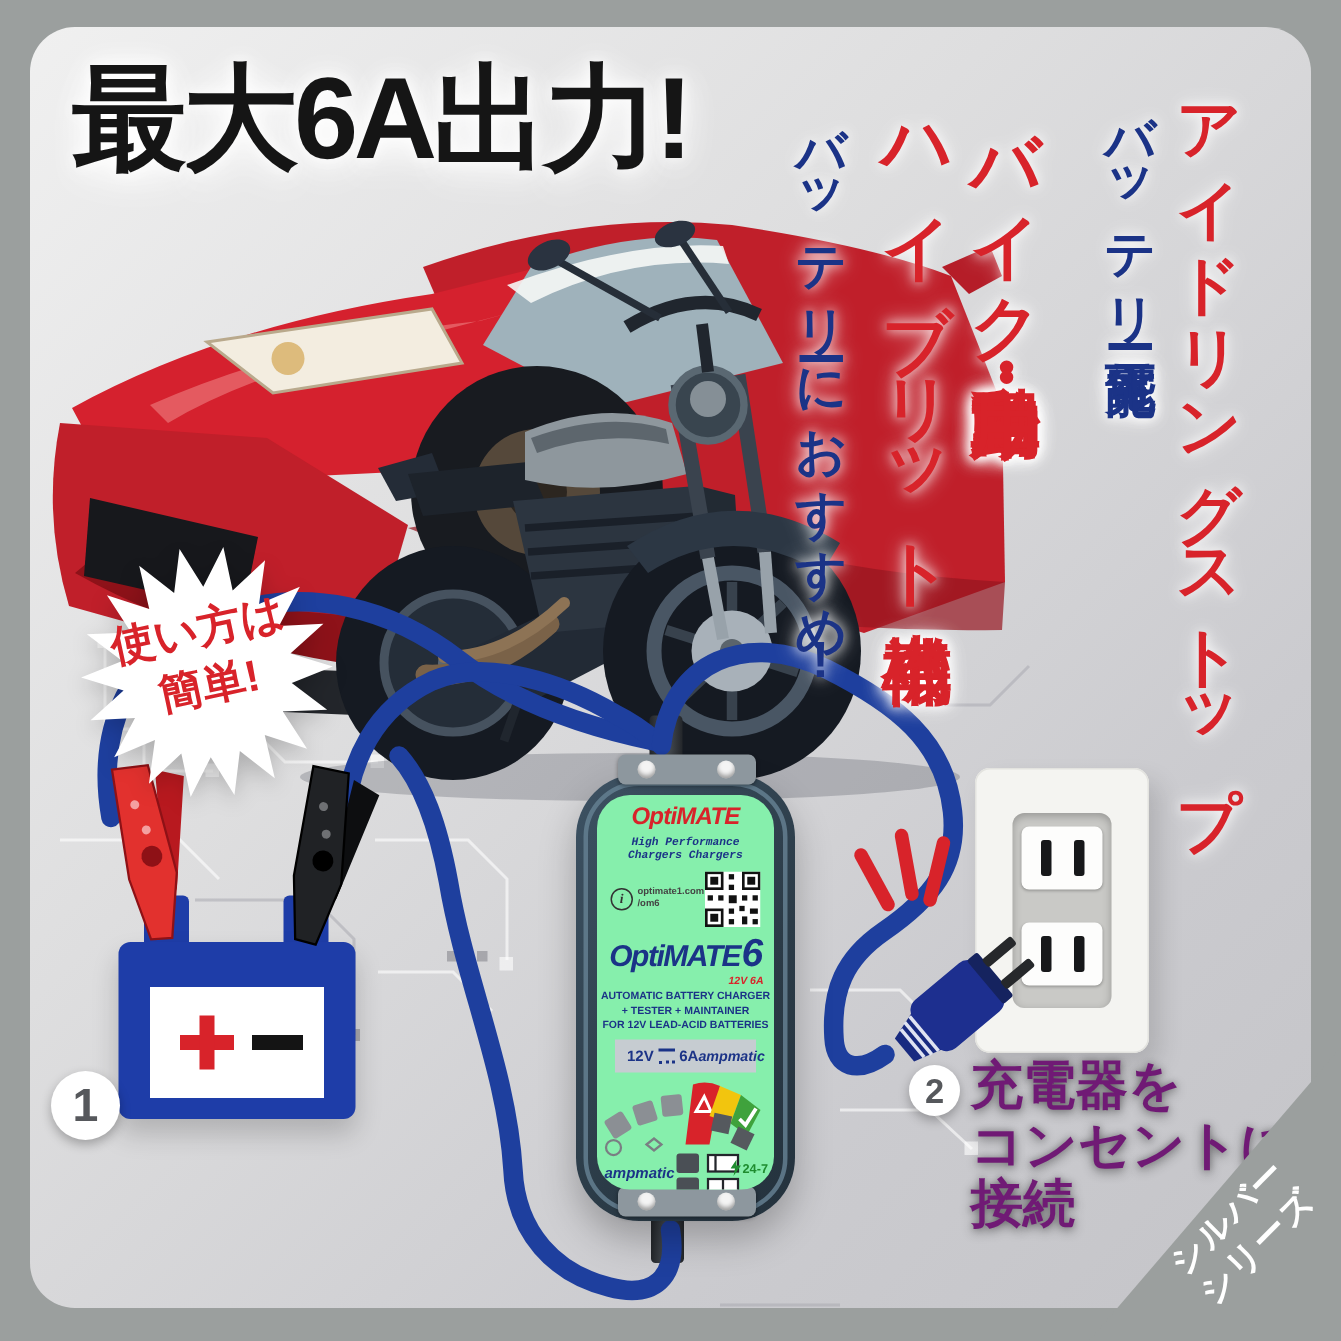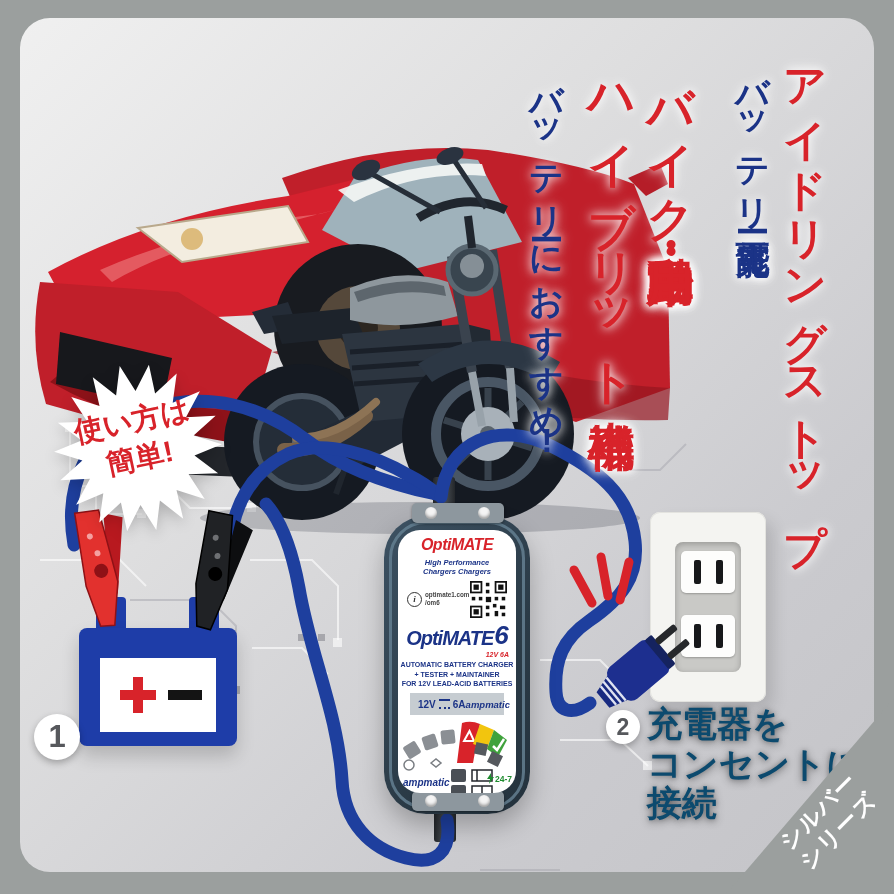--- a/index.html
+++ b/index.html
@@ -54,26 +54,26 @@
             background:linear-gradient(125deg,#3d5263,#2b3b47 60%,#24323d);
             box-shadow:0 12px 24px rgba(0,0,0,.25);}
   .chg-body::before{content:"";position:absolute;left:5px;top:5px;right:5px;bottom:5px;border-radius:37px;
             border:3px solid #647f91;opacity:.85;}
   .chg-tab{position:absolute;left:412px;width:92px;height:20px;background:#8d979e;border-radius:5px;
            box-shadow:0 1px 3px rgba(0,0,0,.4);}
   .tab-top{top:503px;}.tab-bot{top:791px;}
   .screw{position:absolute;top:4px;width:12px;height:12px;border-radius:50%;background:#f4f4f4;
          box-shadow:inset 0 -2px 3px rgba(0,0,0,.35);}
   .sc1{left:13px;}.sc2{left:66px;}
-  .chg-label{position:absolute;left:398px;top:530px;width:118px;height:263px;background:#ffffff;
+  .chg-label{position:absolute;left:398px;top:530px;width:118px;height:263px;background:#86efac;
              border-radius:22px;overflow:hidden;display:flex;flex-direction:column;align-items:center;}
   .lbl-brand{margin-top:6px;font-size:16px;font-weight:bold;font-style:italic;color:#d8232a;letter-spacing:-.5px;}
   .lbl-brandbar{width:78px;height:3px;background:#1b3387;margin-top:1px;}
   .lbl-tag{margin-top:3px;font-size:7.5px;font-weight:bold;font-style:italic;color:#1b3387;
-           text-align:center;line-height:1.25;}
+           text-align:center;line-height:1.25;font-family:Liberation Mono, monospace;}
   .lbl-info{width:100px;margin-top:4px;display:flex;justify-content:space-between;align-items:center;}
   .info-left{display:flex;align-items:center;gap:3px;}
   .info-i{width:13px;height:13px;border:1.5px solid #333;border-radius:50%;font-size:9px;font-weight:bold;
           font-family:"Liberation Serif",serif;font-style:italic;display:flex;align-items:center;
           justify-content:center;color:#333;flex:none;}
   .info-urls{font-size:6.3px;color:#444;font-weight:bold;line-height:1.3;}
   .qr{width:37px;height:37px;}
   .lbl-model{margin-top:4px;font-style:italic;font-weight:900;color:#1b3387;line-height:1;
              display:flex;align-items:flex-end;letter-spacing:-1px;}
   .m1{font-size:20px;}.m2{font-size:26px;margin-left:1px;}
@@ -89,21 +89,21 @@
   .lbl-led{position:relative;width:118px;height:100px;flex:none;}
   .led-arc{position:absolute;left:3px;top:2px;}
   .led-247{position:absolute;right:4px;top:58px;display:flex;align-items:center;gap:1px;
            font-size:8.5px;font-weight:bold;color:#1f8c2f;}
   .led-brand{position:absolute;left:5px;top:62px;font-size:10px;font-weight:800;font-style:italic;color:#1b3387;}
   
   .step-circle{position:absolute;background:#fff;border-radius:50%;color:#56585c;font-weight:bold;
                display:flex;align-items:center;justify-content:center;box-shadow:0 3px 7px rgba(0,0,0,.28);}
   .s1{left:34px;top:714px;width:46px;height:46px;font-size:31px;}
   .s2{left:606px;top:710px;width:34px;height:34px;font-size:23px;}
-  .wtext{position:absolute;color:#0c4a6e;font-weight:bold;text-shadow:0 2px 8px rgba(0,0,0,.45),0 0 4px rgba(0,0,0,.25);}
+  .wtext{position:absolute;color:#701a75;font-weight:bold;text-shadow:0 2px 8px rgba(0,0,0,.45),0 0 4px rgba(0,0,0,.25);}
   .l1{left:32px;top:762px;font-size:36px;}
   .n1{left:32px;top:806px;font-size:26px;}
   .n2{left:47px;top:836px;font-size:26px;}
   .s2l{left:647px;top:704px;font-size:35px;line-height:1.13;}
   
   .ribbon{position:absolute;left:752px;top:792px;width:156px;height:62px;transform:rotate(-45deg);
           color:#fff;font-weight:bold;font-size:23px;text-align:center;line-height:1.22;letter-spacing:1px;}
 </style>
 </head>
 <body>
@@ -391,20 +391,21 @@
   </div>
 
   <svg class="burst-svg" width="176" height="172" viewBox="0 0 176 172">
     <polygon fill="#ffffff" points="98.9,2.7 105.1,31.6 126.7,11.5 122.7,40.7 149.9,29.2 136.0,55.3 165.6,53.8 143.6,73.6 171.9,82.3 144.5,93.4 168.1,111.2 138.6,112.3 154.7,137.1 126.5,128.0 133.2,156.8 109.9,138.6 106.3,168.0 90.5,142.9 77.1,169.3 70.9,140.4 49.3,160.5 53.3,131.3 26.1,142.8 40.0,116.7 10.4,118.2 32.4,98.4 4.1,89.7 31.5,78.6 7.9,60.8 37.4,59.7 21.3,34.9 49.5,44.0 42.8,15.2 66.1,33.4 69.7,4.0 85.5,29.1"></polygon>
   </svg>
   <div class="bubble-text">
     <span>使い方は</span><br>
     <span>簡単!</span>
   </div>
 
+  <div class="title">最大6A出力!</div>
   <div class="vcol c1 vred">アイドリングストップ</div>
   <div class="vcol c2 vnavy">バッテリー充電可能</div>
   <div class="vcol c3 vred">バイク・自動車始動用・</div>
   <div class="vcol c4 vred">ハイブリット車補機</div>
   <div class="vcol c5 vnavy">バッテリーにおすすめ!</div>
 
   <div class="step-circle s1">1</div>
   <div class="step-circle s2">2</div>
   <div class="wtext s2l">
     <span>充電器を</span><br>

